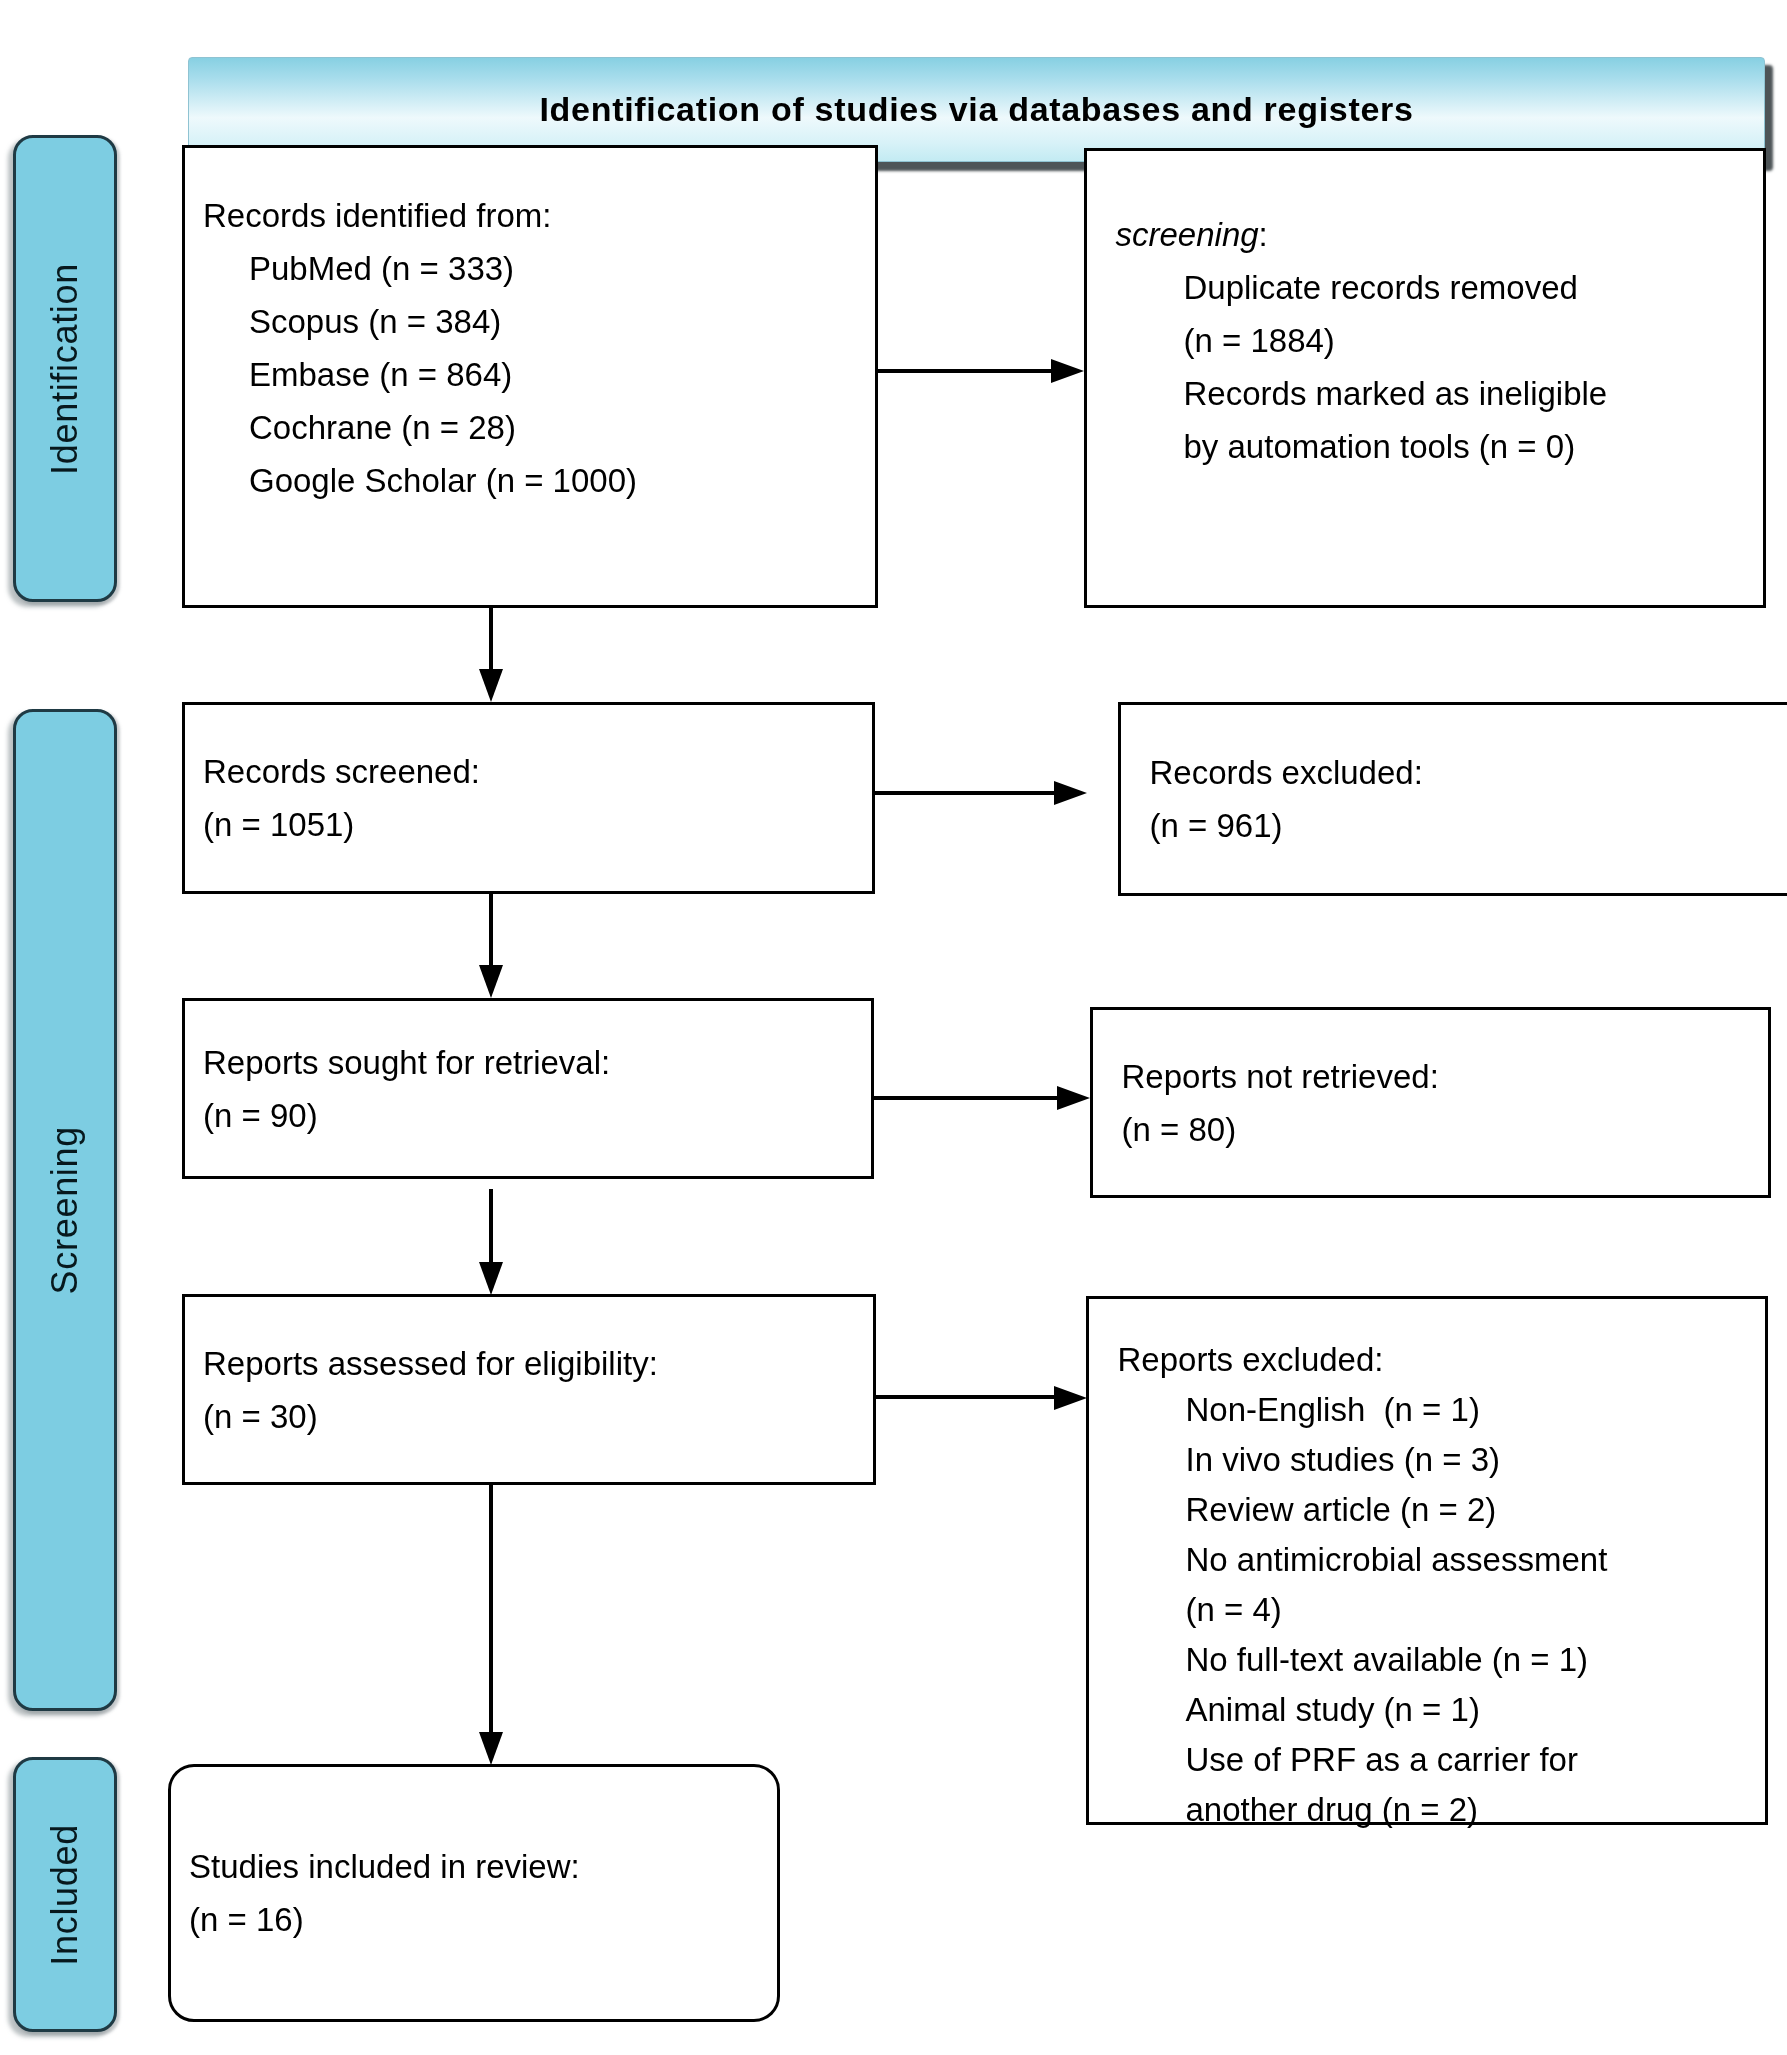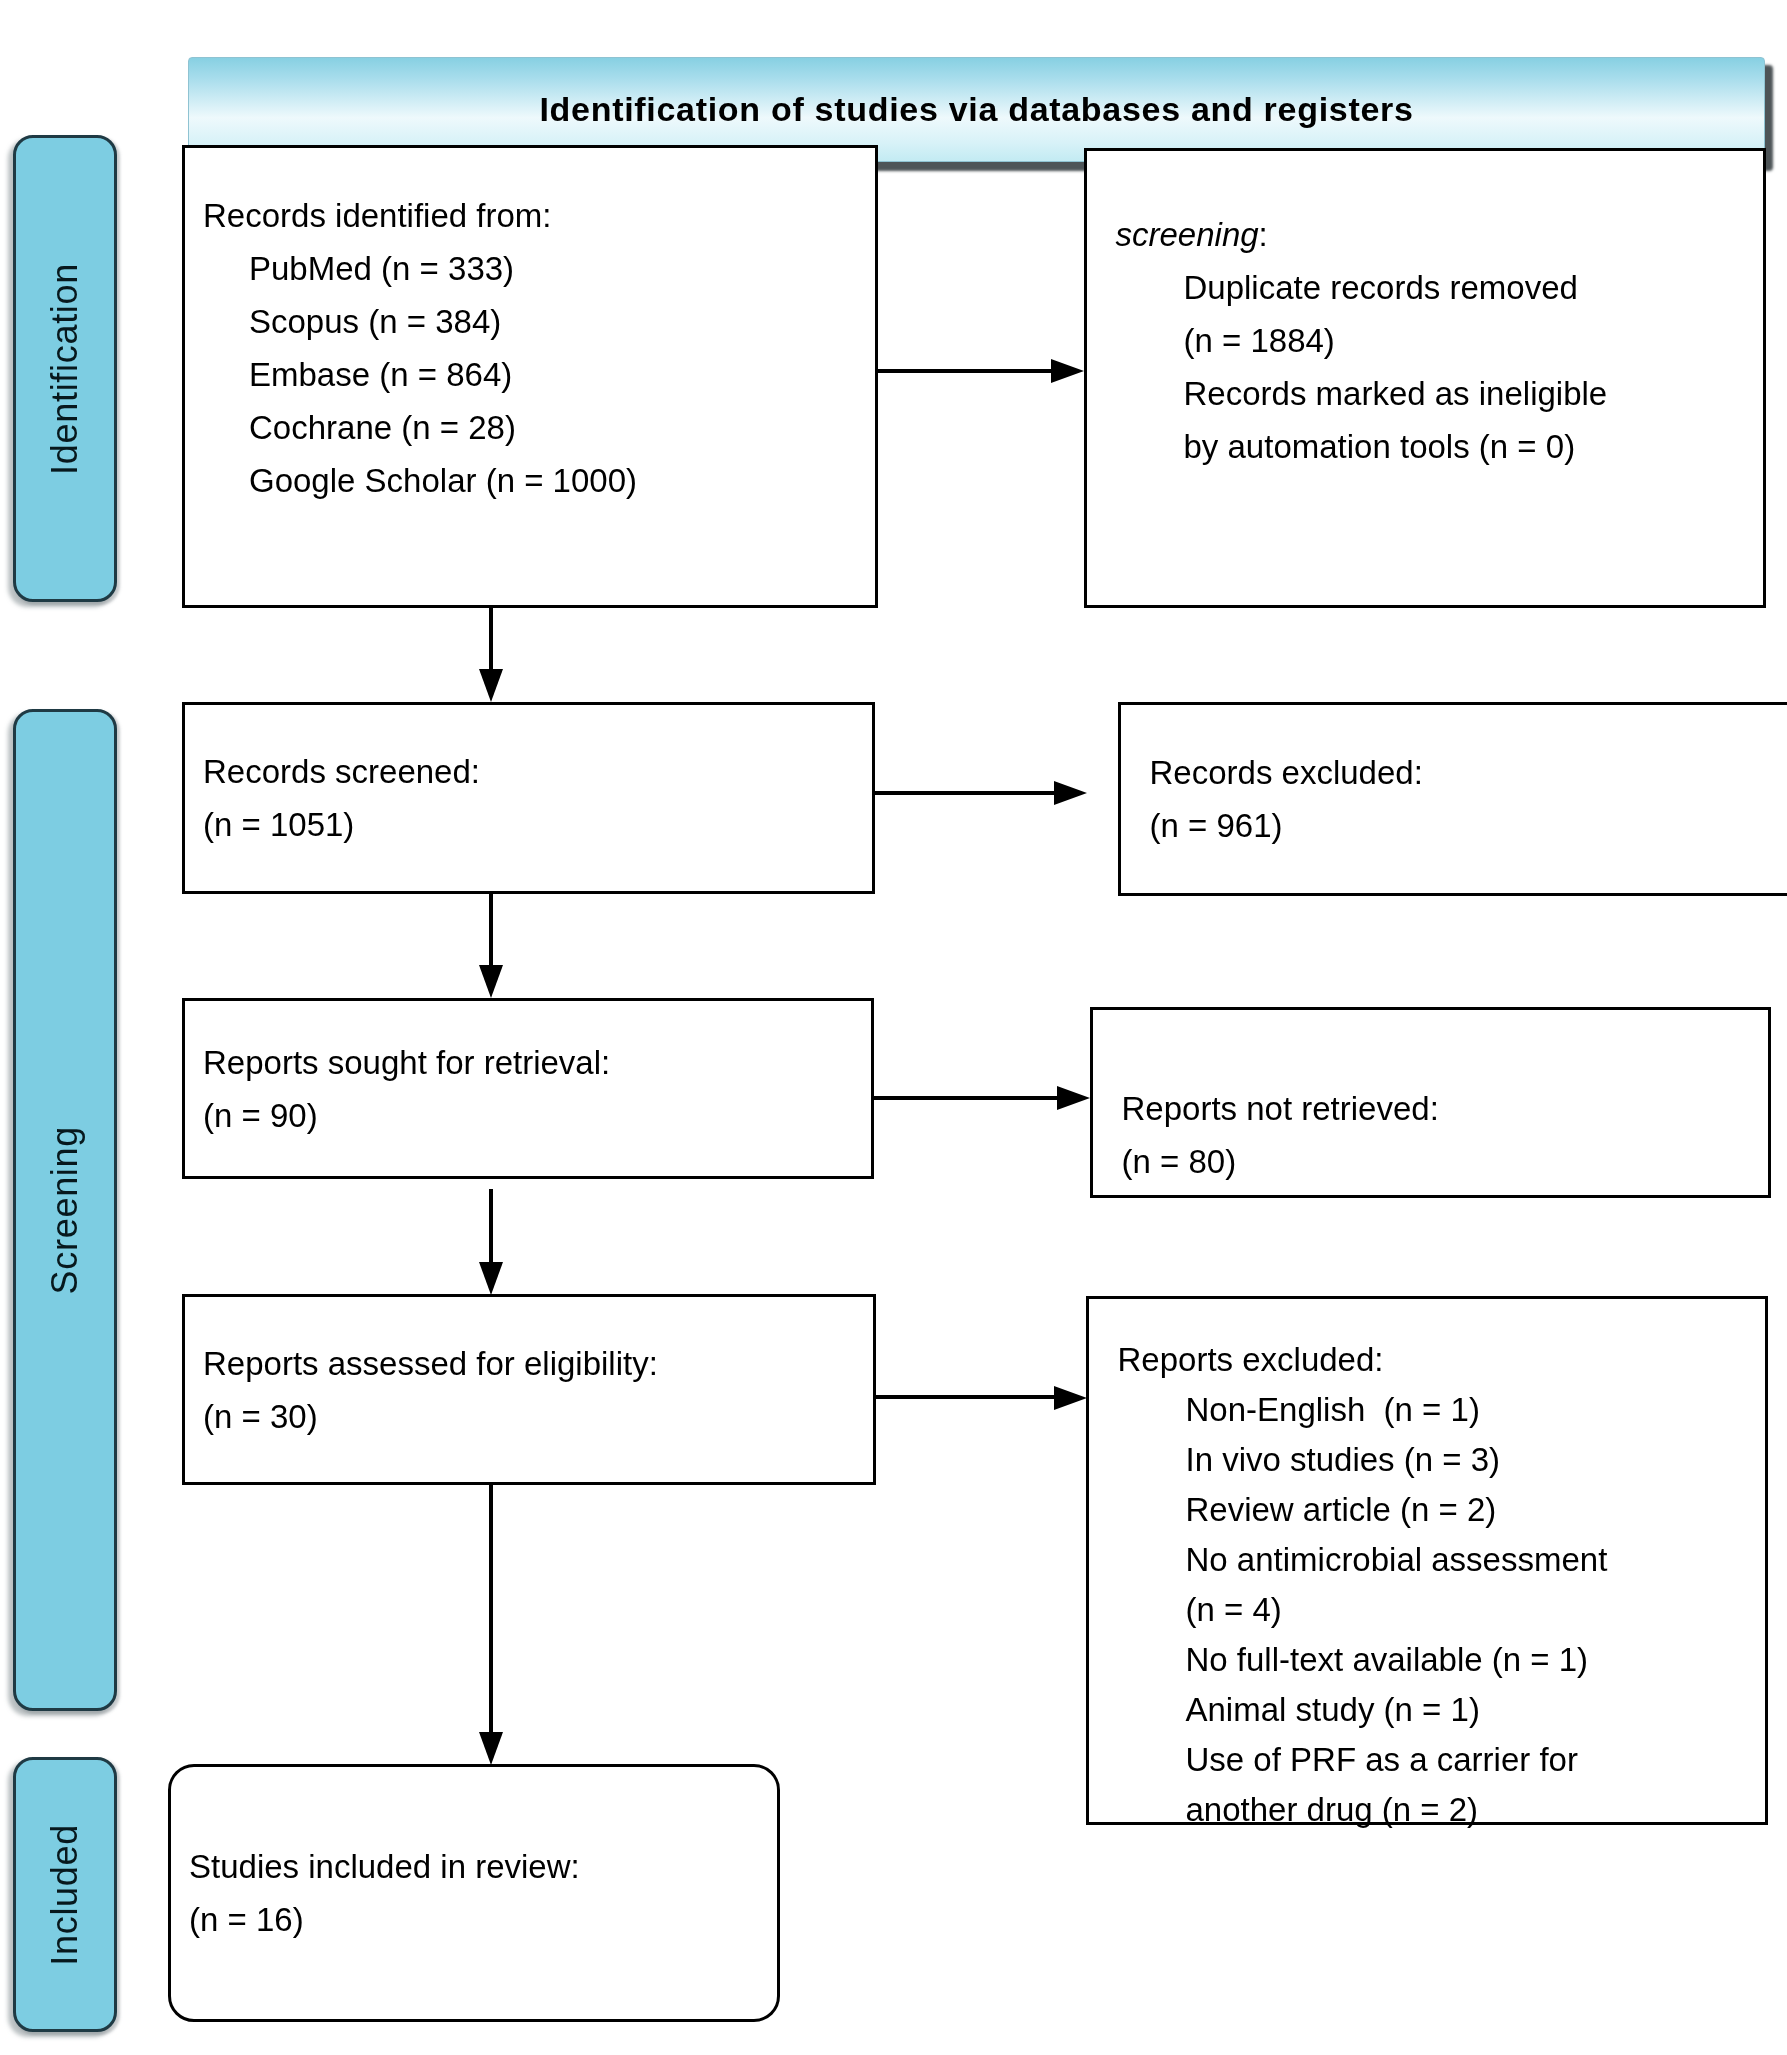--- a/index.html
+++ b/index.html
@@ -42,21 +42,21 @@
   .flow-box.right-col{padding-left:28.5px;}
   .flow-box.top-align{justify-content:flex-start;}
   .line{white-space:pre-wrap;}
   .line.indent{padding-left:46px;}
   .right-col .line.indent{padding-left:68px;}
   #box-records-identified{left:182px;top:145px;width:696px;height:463px;padding-top:41px;}
   #box-records-removed{left:1084px;top:148px;width:682px;height:460px;padding-top:57px;}
   #box-records-screened{left:182px;top:702px;width:693px;height:192px;}
   #box-records-excluded{left:1086px;top:702px;width:682px;height:194px;margin-left:32px;}
   #box-reports-sought{left:182px;top:998px;width:692px;height:181px;}
-  #box-reports-not-retrieved{left:1090px;top:1007px;width:681px;height:191px;justify-content:flex-end;}
+  #box-reports-not-retrieved{left:1090px;top:1007px;width:681px;height:191px;}
   #box-reports-assessed{left:182px;top:1294px;width:694px;height:191px;}
   #box-reports-excluded{left:1086px;top:1296px;width:682px;height:529px;line-height:50px;padding-top:36px;}
   #box-studies-included{left:168px;top:1764px;width:612px;height:258px;border-radius:26px;}
   
   .shaft-h{position:absolute;height:4.3px;background:#000;}
   .shaft-v{position:absolute;width:4.3px;background:#000;}
   .head-right{position:absolute;width:0;height:0;
     border-top:12px solid transparent;border-bottom:12px solid transparent;
     border-left:33px solid #000;}
   .head-down{position:absolute;width:0;height:0;

